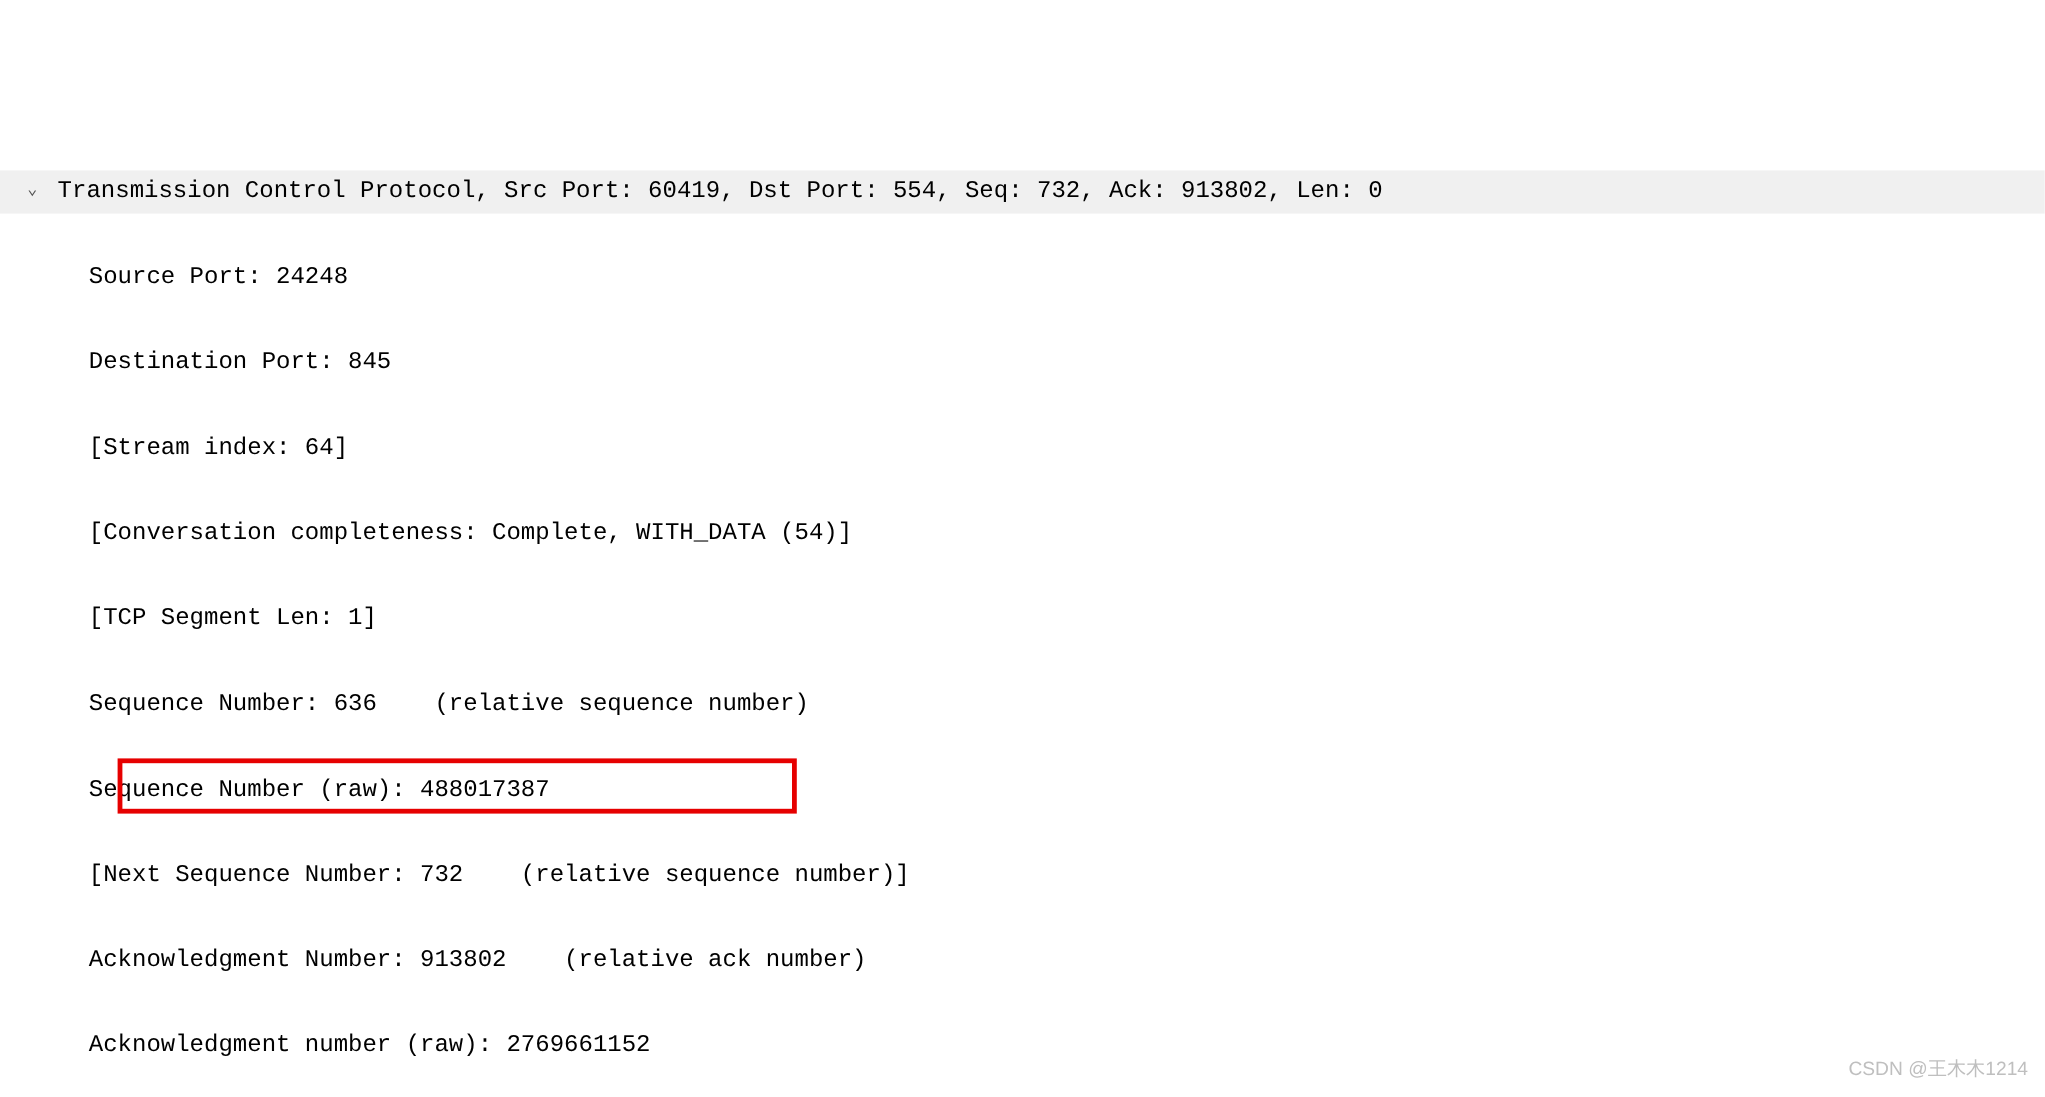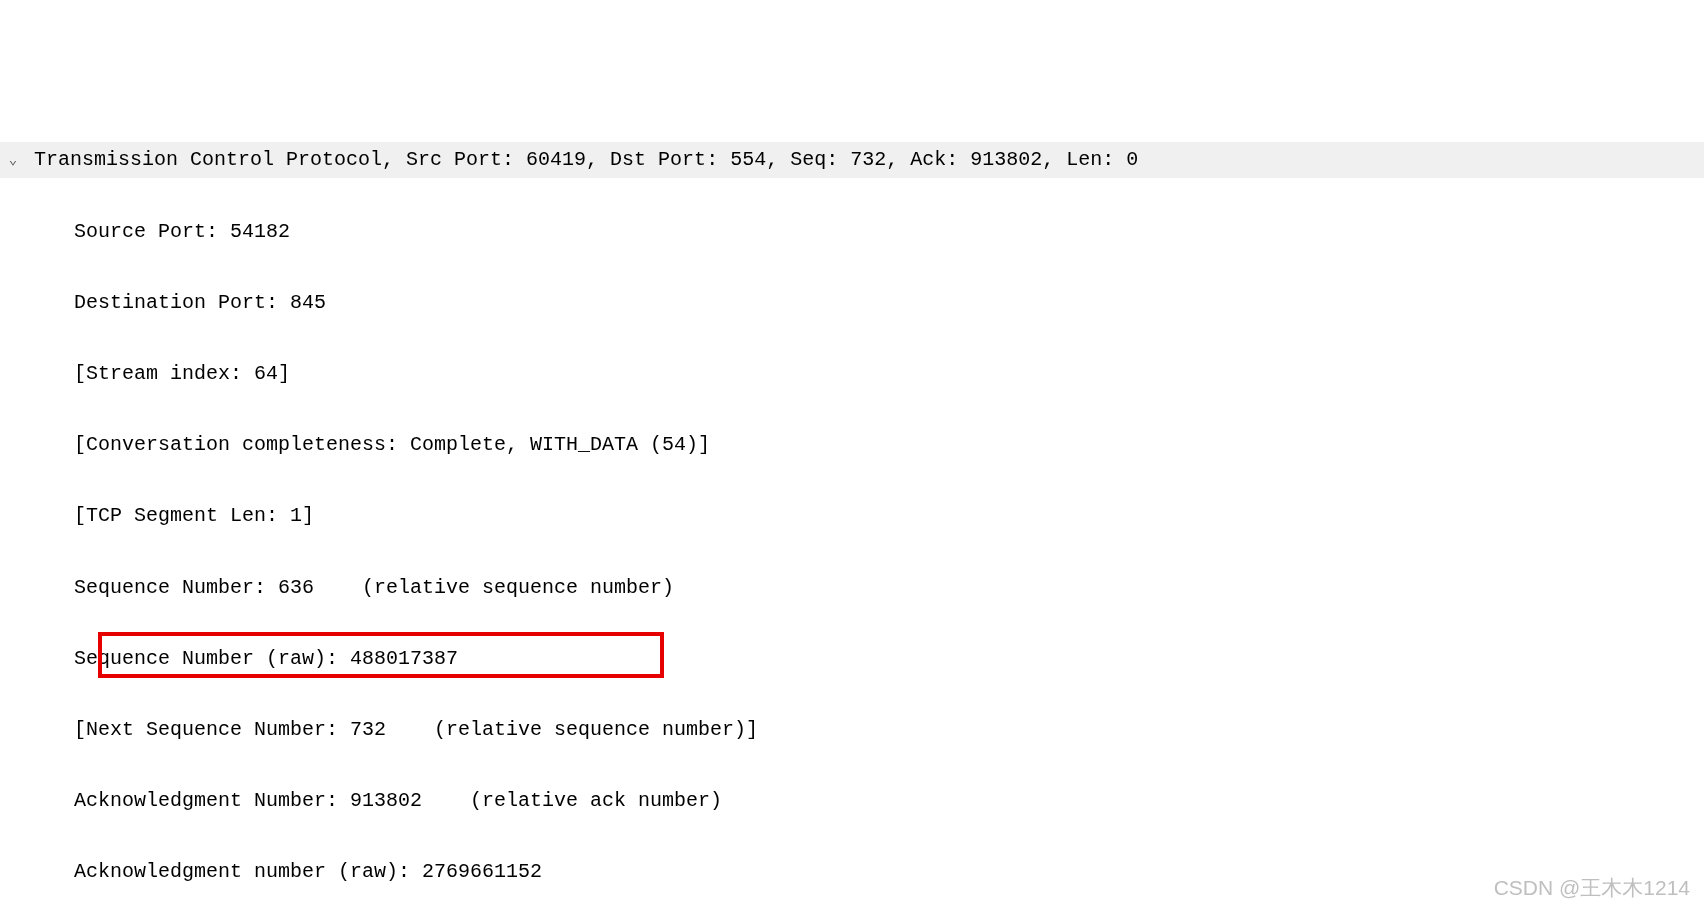--- a/index.html
+++ b/index.html
@@ -18,52 +18,52 @@
       width: 1704px;
       height: 914px;
       position: relative;
     }
     .row {
       display: block;
       padding-left: 6px;
     }
     .header-row {
       background: #f0f0f0;
-      padding-left: 4px;
+      padding-left: 18px;
     }
     .caret {
       display: inline-block;
       width: 18px;
       font-size: 14px;
       color: #555;
       text-align: center;
       vertical-align: middle;
     }
     .red-box {
       position: absolute;
       border: 4px solid #e60000;
       pointer-events: none;
     }
     .watermark {
       position: absolute;
       right: 14px;
       bottom: 8px;
-      font-size: 21px;
+      font-size: 16px;
       color: #bfbfbf;
       font-family: sans-serif;
     }
     .indent1 { padding-left: 74px; }
   </style>
 </head>
 <body>
 
 
 
 <div class="header-row"><span class="caret">⌄</span> <span>Transmission Control Protocol, Src Port: 60419, Dst Port: 554, Seq: 732, Ack: 913802, Len: 0</span></div>
-<div class="row indent1"><span>Source Port: 54182</span></div>
+<div class="row indent1"><span>Source Port: 24248</span></div>
 <div class="row indent1"><span>Destination Port: 845</span></div>
 <div class="row indent1"><span>[Stream index: 64]</span></div>
 <div class="row indent1"><span>[Conversation completeness: Complete, WITH_DATA (54)]</span></div>
 <div class="row indent1"><span>[TCP Segment Len: 1]</span></div>
 <div class="row indent1"><span>Sequence Number: 636    (relative sequence number)</span></div>
 <div class="row indent1"><span>Sequence Number (raw): 488017387</span></div>
 <div class="row indent1"><span>[Next Sequence Number: 732    (relative sequence number)]</span></div>
 <div class="row indent1"><span>Acknowledgment Number: 913802    (relative ack number)</span></div>
 <div class="row indent1"><span>Acknowledgment number (raw): 2769661152</span></div>
 

